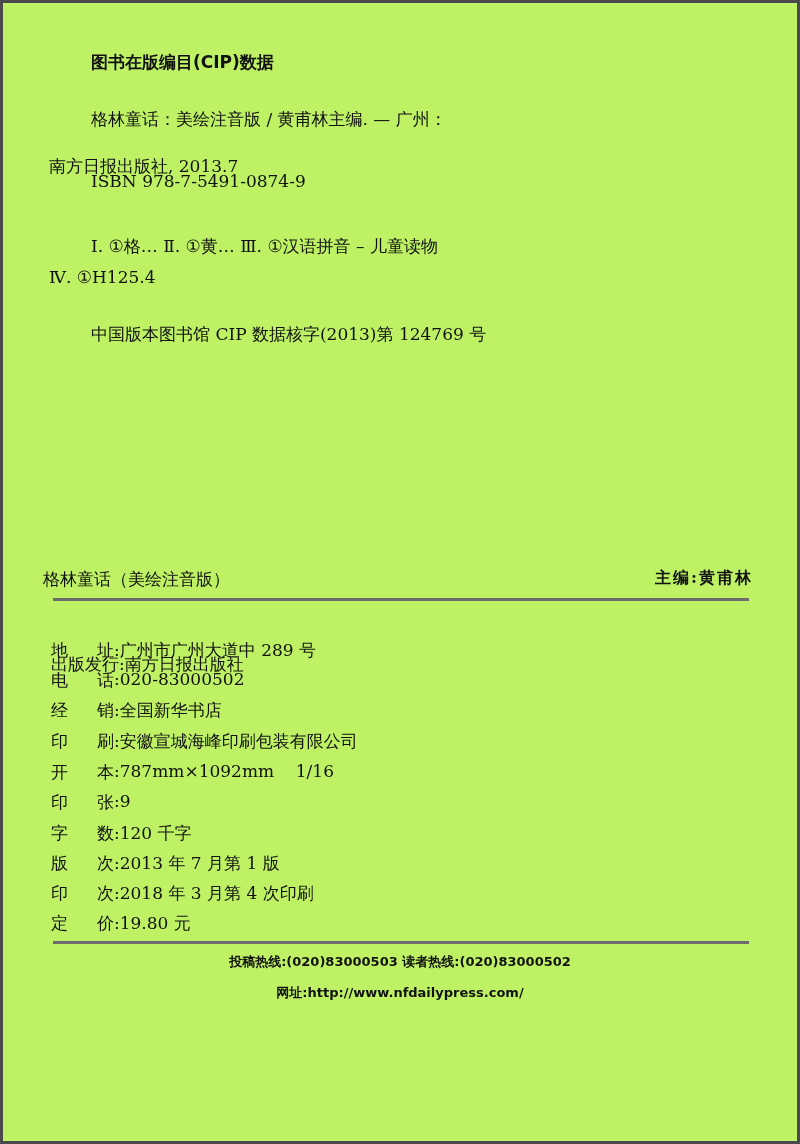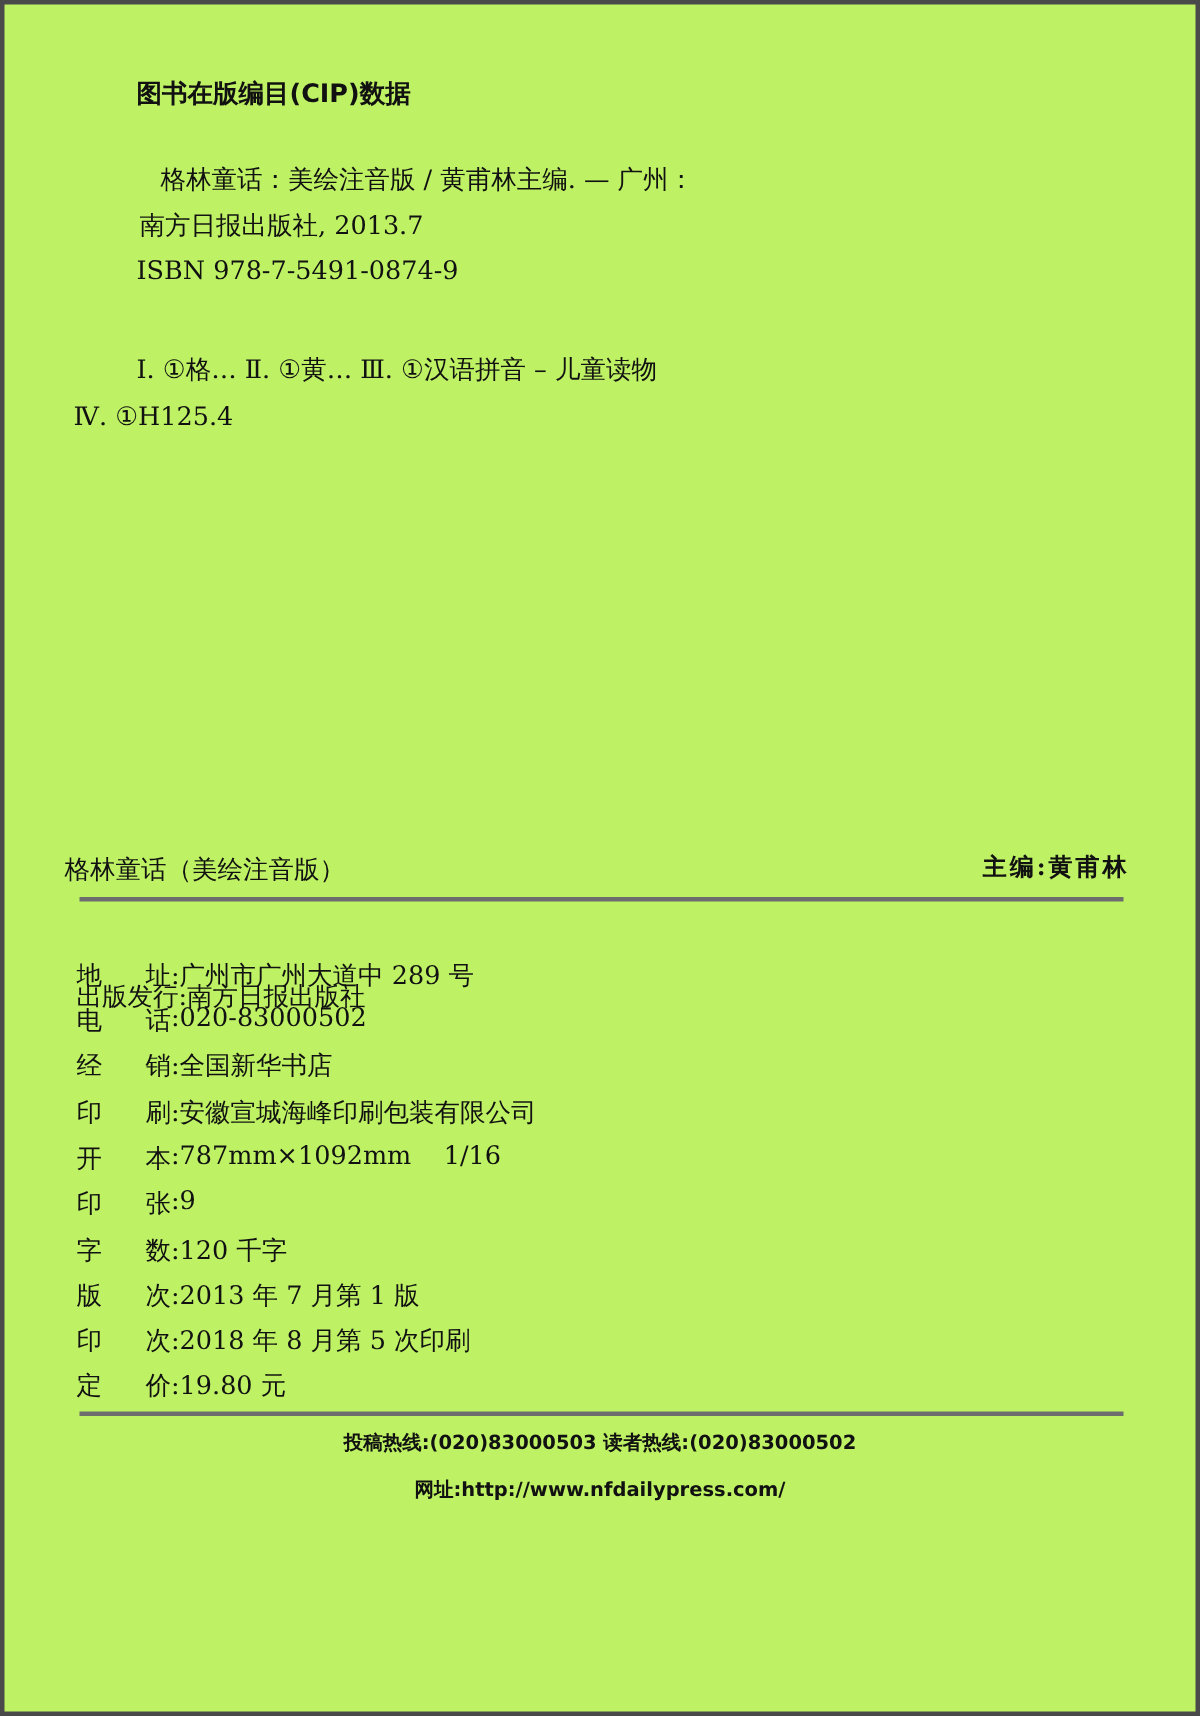--- a/index.html
+++ b/index.html
@@ -9,22 +9,22 @@
     font-family: "DejaVu Serif", "Liberation Serif", serif;
     color: #111;
   }
   .page {
     position: absolute; left: 3px; top: 3px; right: 3px; bottom: 3px;
     background: #bef264;
   }
   .abs { position: absolute; white-space: nowrap; }
   .cip-title { left: 88px; top: 48px; font-size: 17px; font-weight: bold; font-family: "DejaVu Sans", sans-serif; letter-spacing: 0px; }
   .cip-line { font-size: 17px; }
-  .l1 { left: 104px; top: 105px; }
-  .l2 { left: 46px; top: 136px; margin-left: 44px; }
+  .l1 { left: 88px; top: 105px; }
+  .l2 { left: 46px; top: 152px; }
   .l3 { left: 88px; top: 168px; }
   .l4 { left: 88px; top: 232px; }
   .l5 { left: 46px; top: 264px; }
   .l6 { left: 88px; top: 320px; }
 
   .book-title { left: 40px; top: 565px; font-size: 17px; font-family: Liberation Mono, monospace; }
   .editor { right: 44px; top: 565px; font-size: 16px; font-weight: bold; letter-spacing: 2px; }
   .rule { position: absolute; left: 50px; right: 48px; height: 3px; background: #6d6d6d; }
   .rule1 { top: 595px; }
   .rule2 { top: 938px; }
@@ -43,20 +43,21 @@
 <body>
 
 <div class="page">
 
   <div class="abs cip-title">图书在版编目(CIP)数据</div>
   <div class="abs cip-line l1">格林童话：美绘注音版 / 黄甫林主编. — 广州：</div>
   <div class="abs cip-line l2">南方日报出版社, 2013.7</div>
   <div class="abs cip-line l3">ISBN 978-7-5491-0874-9</div>
   <div class="abs cip-line l4">Ⅰ. ①格… Ⅱ. ①黄… Ⅲ. ①汉语拼音 – 儿童读物</div>
   <div class="abs cip-line l5">Ⅳ. ①H125.4</div>
+  <div class="abs cip-line l6">中国版本图书馆 CIP 数据核字(2013)第 124769 号</div>
 
   <div class="abs book-title">格林童话（美绘注音版）</div>
   <div class="abs editor">主编:黄甫林</div>
   <div class="rule rule1"></div>
 
   <div class="abs publisher">出版发行:南方日报出版社</div>
 
   <div class="abs info" style="top:636px">
       <span class="k1">地</span>
       <span class="k2">址</span>
@@ -93,21 +94,21 @@
       <span>:120 千字</span>
     </div>
   <div class="abs info" style="top:849px">
       <span class="k1">版</span>
       <span class="k2">次</span>
       <span>:2013 年 7 月第 1 版</span>
     </div>
   <div class="abs info" style="top:879px">
       <span class="k1">印</span>
       <span class="k2">次</span>
-      <span>:2018 年 8 月第 5 次印刷</span>
+      <span>:2018 年 3 月第 4 次印刷</span>
     </div>
   <div class="abs info" style="top:909px">
       <span class="k1">定</span>
       <span class="k2">价</span>
       <span>:19.80 元</span>
     </div>
 
   <div class="rule rule2"></div>
 
   <div class="foot f1">投稿热线:(020)83000503  读者热线:(020)83000502</div>

